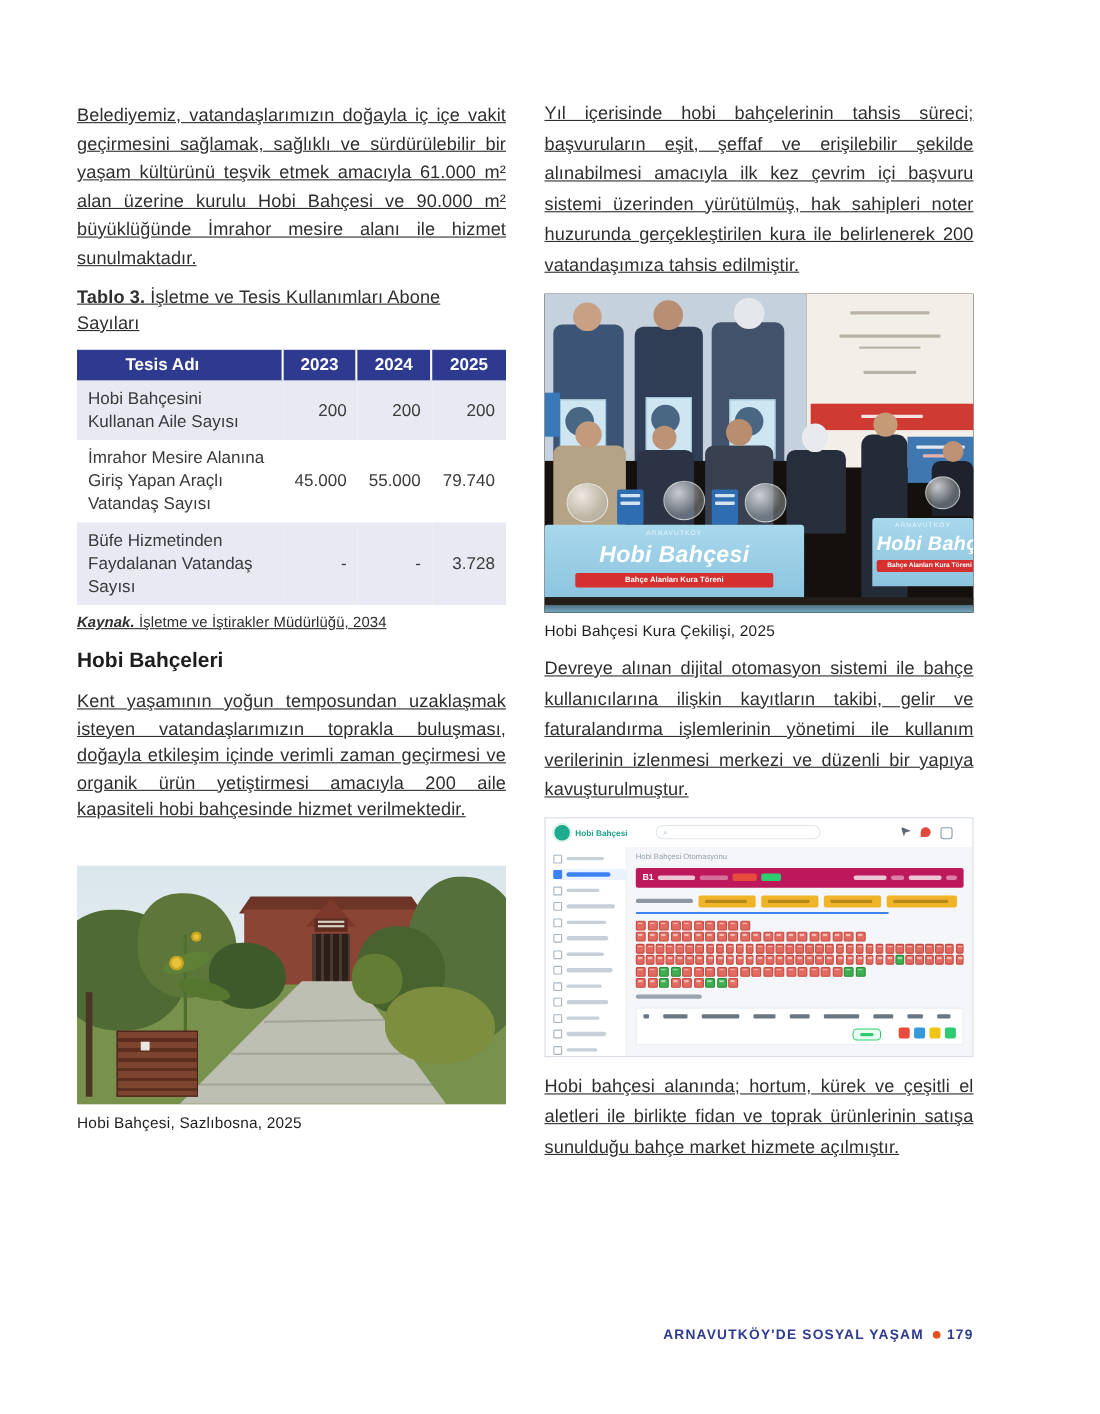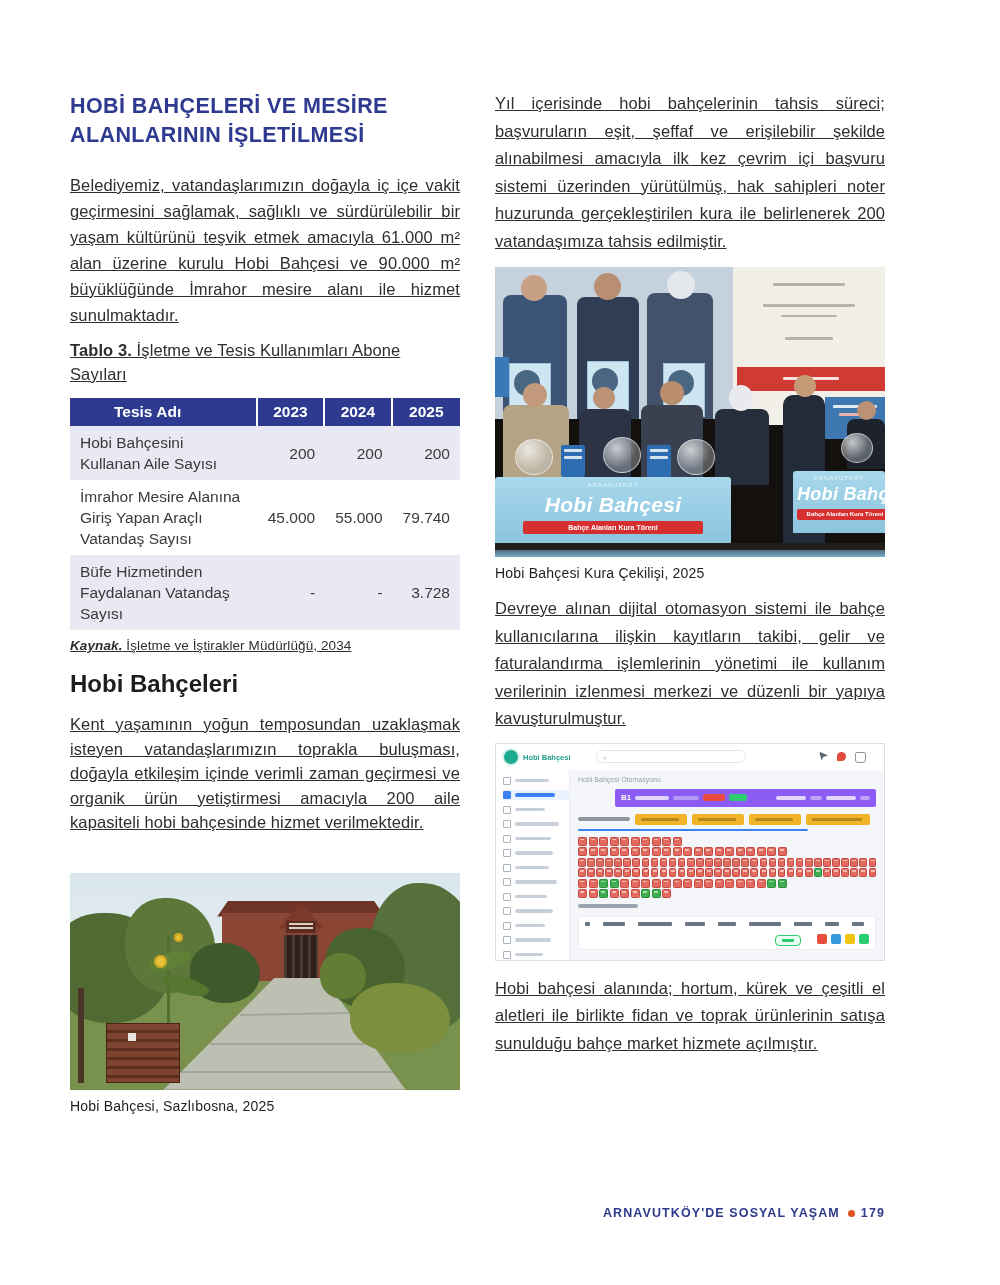--- a/index.html
+++ b/index.html
@@ -10,21 +10,21 @@
   .col-right{left:495px;top:90px;}
 
   h1{font-size:21.5px;line-height:29px;font-weight:800;color:#2e3a8f;margin:0 0 22px 0;
      letter-spacing:.4px;}
   p{margin:0;font-size:16.5px;text-align:justify;letter-spacing:.1px;color:#2e2e2e;text-decoration:underline;}
   .intro{line-height:26px;margin-bottom:10px;}
   .tablecap{line-height:24px;text-align:left;margin-bottom:12px;}
   .tablecap b{font-weight:800;}
   .body-left{line-height:24.5px;margin-bottom:38px;}
   .para-r{line-height:27.5px;}
-  h2{font-size:24px;font-weight:800;color:#1d1d1d;margin:16px 0 14px 0;}
+  h2{font-size:19px;font-weight:800;color:#1d1d1d;margin:16px 0 14px 0;}
   .source{font-size:13.5px;text-align:left;margin:8px 0 0 0;line-height:16px;}
   .source b{font-style:italic;font-weight:800;}
   .caption{font-size:14px;color:#1f1f1f;text-align:left;letter-spacing:.2px;margin-top:8px;}
 
   table.t{border-collapse:separate;border-spacing:0;width:390px;margin-top:0;}
   table.t th{background:#2e3a8f;color:#fff;font-size:15.5px;font-weight:800;
       padding:5px 10px;border-right:2px solid #fff;text-align:center;}
   table.t th:first-child{text-align:left;width:176px;padding-left:44px;}
   table.t th:last-child{border-right:none;}
   table.t td{font-size:15.5px;color:#3a3a3a;padding:6px 10px;text-align:right;line-height:21px;}
@@ -95,21 +95,21 @@
   .tbicon{position:absolute;top:8px;width:9px;height:9px;border-radius:2px;}
   .side{left:0;top:26px;width:74px;bottom:0;background:#fff;border-right:1px solid #eceff3;padding-top:6px;box-sizing:border-box;position:absolute;}
   .s-item{display:flex;align-items:center;gap:4px;height:10px;margin:0 0 4.5px 7px;}
   .s-ic{width:6px;height:6px;border:1px solid #a9b4bf;border-radius:1px;flex:none;}
   .s-bar{height:3.5px;background:#c7d0d9;border-radius:2px;}
   .s-item.active{background:#eaf2fe;border-radius:2px;}
   .s-item.active .s-ic{border-color:#3b82f6;background:#3b82f6;}
   .s-item.active .s-bar{background:#3b82f6;}
   .main3{position:absolute;left:74px;top:26px;right:0;bottom:0;background:#f4f6f9;padding:6px 8px;box-sizing:border-box;}
   .crumb{font-size:7px;color:#95a0ab;margin-bottom:6px;}
-  .bluebar{height:18px;background:#8b5cf6;border-radius:2px;display:flex;align-items:center;padding:0 6px;gap:4px;margin-left:37px;}
+  .bluebar{height:18px;background:#be185d;border-radius:2px;display:flex;align-items:center;padding:0 6px;gap:4px;}
   .bluebar .code{color:#fff;font-size:8px;font-weight:800;}
   .chip{height:7px;border-radius:2px;}
   .wbar{height:4px;background:rgba(255,255,255,.75);border-radius:2px;}
   .filters{display:flex;align-items:center;gap:5px;margin:7px 0 0 0;}
   .fl-label{height:4px;width:52px;background:#8d97a2;border-radius:2px;}
   .ybtn{width:52px;height:11px;background:#f0b429;border-radius:2px;position:relative;}
   .ybtn i{position:absolute;left:6px;top:4px;right:8px;height:3px;background:#8c6410;border-radius:1px;opacity:.55;}
   .tabline{height:2px;background:#3b82f6;width:230px;margin-top:4px;border-radius:1px;}
   .grid{margin-top:6px;}
   .grow{display:flex;gap:1.5px;margin-bottom:1.5px;}
@@ -130,21 +130,20 @@
       font-size:12.5px;font-weight:700;color:#2e3a8c;letter-spacing:1.1px;}
   .footer .dot{display:inline-block;width:7px;height:7px;border-radius:50%;background:#e2521f;
       margin:0 6px 1px 8px;vertical-align:middle;}
 </style>
 </head>
 <body>
 
 <div class="page">
 
   <div class="col col-left">
-    <h1>HOBİ BAHÇELERİ VE MESİRE ALANLARININ İŞLETİLMESİ</h1>
     <p class="intro">Belediyemiz, vatandaşlarımızın doğayla iç içe vakit geçirmesini sağlamak, sağlıklı ve sürdürülebilir bir yaşam kültürünü teşvik etmek amacıyla 61.000 m² alan üzerine kurulu Hobi Bahçesi ve 90.000 m² büyüklüğünde İmrahor mesire alanı ile hizmet sunulmaktadır.</p>
 
     <p class="tablecap"><b>Tablo 3.</b><span> İşletme ve Tesis Kullanımları Abone Sayıları</span></p>
 
     <table class="t">
       <thead>
         <tr>
           <th>Tesis Adı</th>
           <th>2023</th>
           <th>2024</th>

